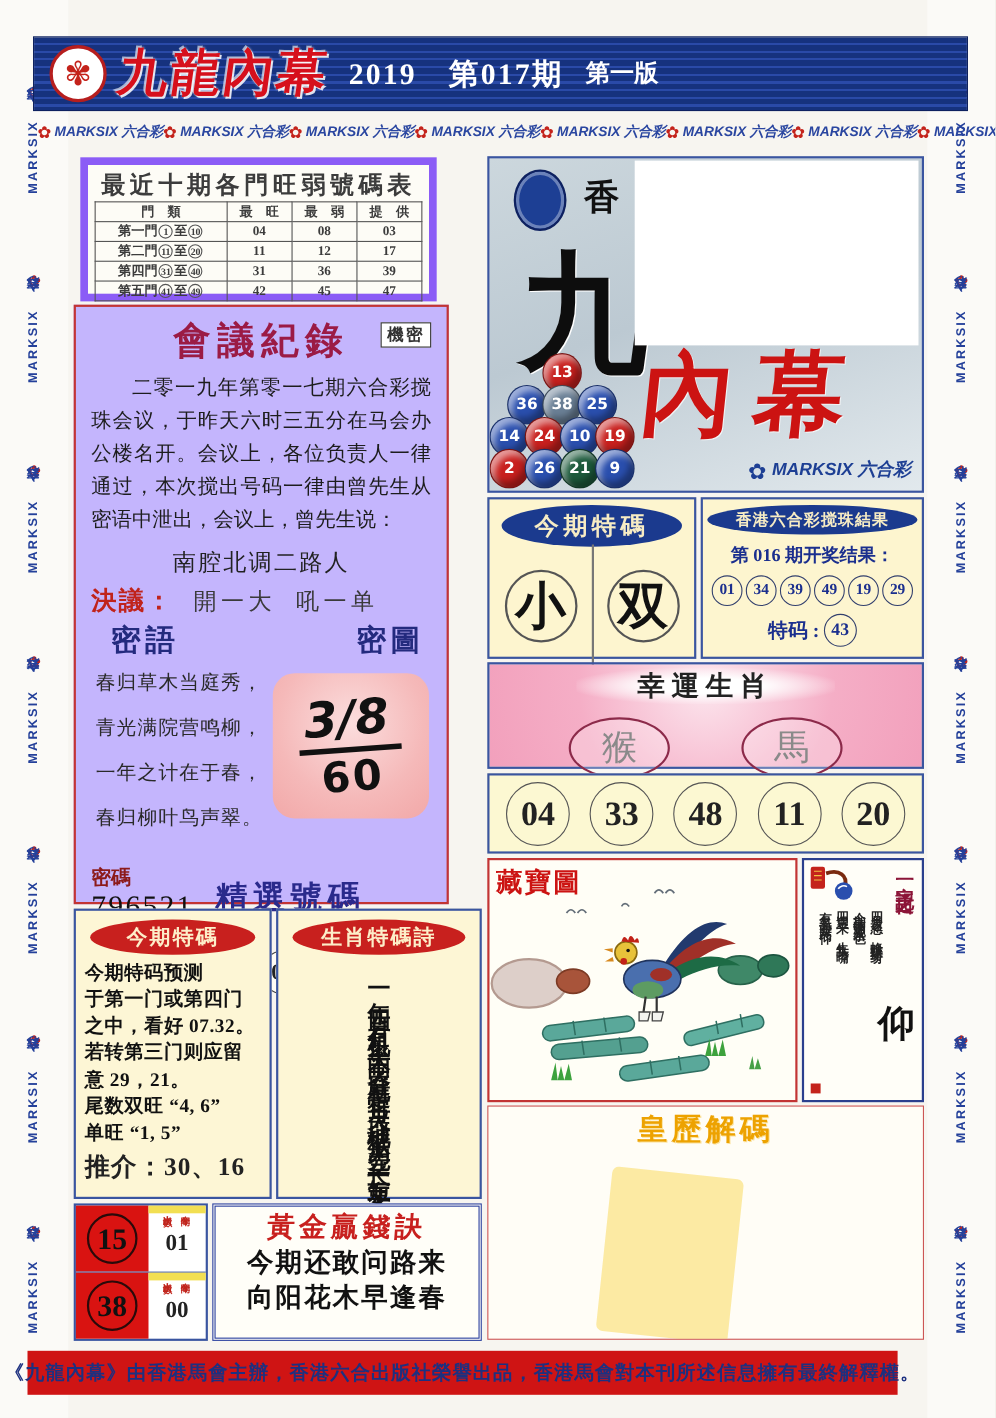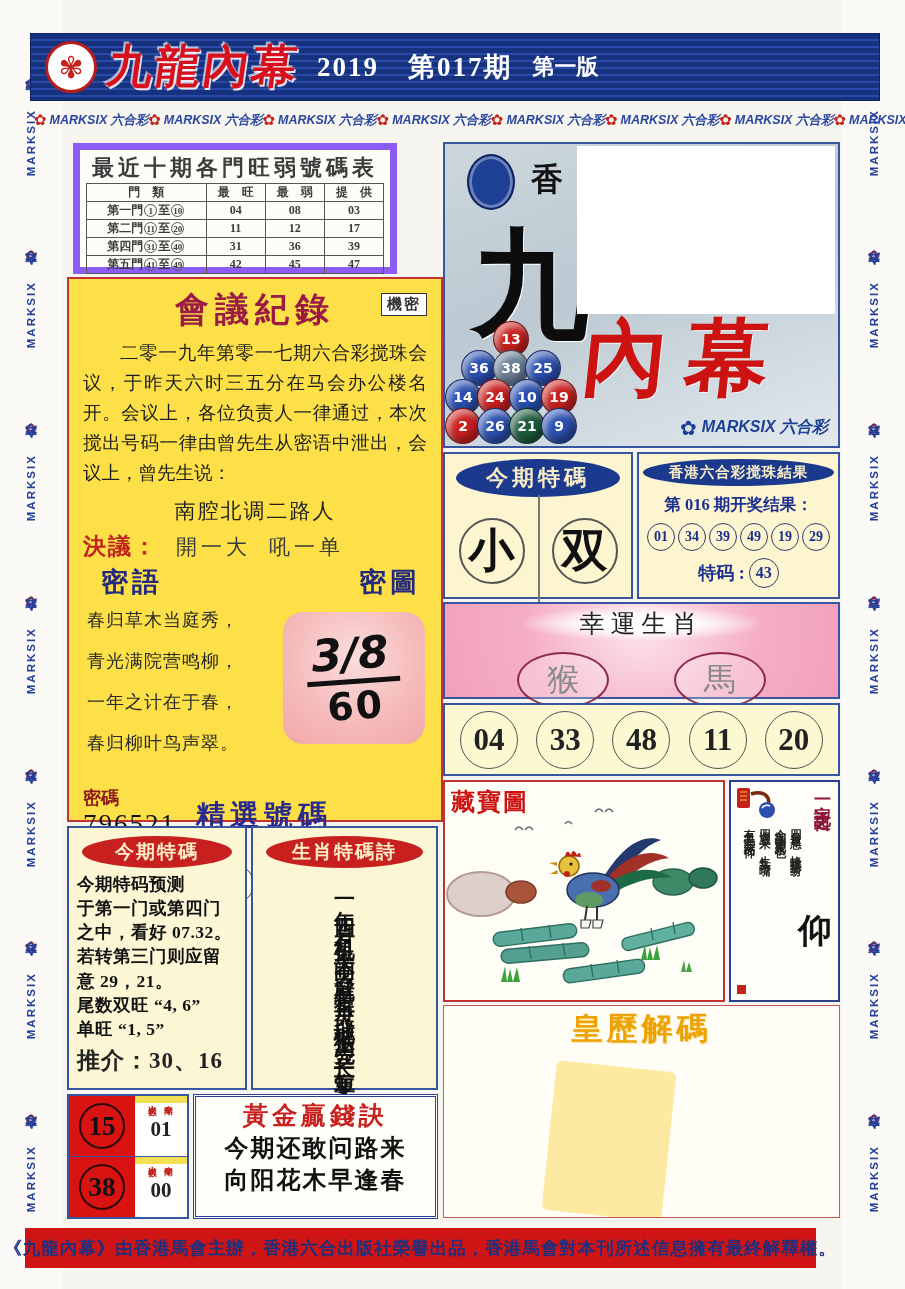--- a/index.html
+++ b/index.html
@@ -38,21 +38,21 @@
   .red-border{border:2px solid #c23434;}
   .blue-border{border:2px solid #3a55a0;}
   
   .tbl-box{left:73px;top:143px;width:324px;height:131px;background:#fdfcf6;border:7px solid #8b5cf6;padding:3px 6px;}
   .tbl-title{text-align:center;font-size:22px;font-weight:bold;letter-spacing:4px;color:#3c3c3c;}
   table.hc{width:100%;border-collapse:collapse;font-size:12px;color:#3c3c3c;}
   table.hc th,table.hc td{border:1px solid #555;text-align:center;padding:0 2px;height:17px;font-weight:bold;}
   .circ{display:inline-block;min-width:13px;height:13px;line-height:12px;border:1px solid #555;
         border-radius:50%;font-size:9px;padding:0 1px;margin:0 1px;}
   
-  .meeting{left:67px;top:277px;width:376px;height:545px;padding:8px 14px;background:#fde047;}
+  .meeting{left:67px;top:277px;width:341px;height:545px;padding:8px 14px;background:#c4b5fd;}
   .meet-head{position:relative;text-align:center;}
   .meet-title{font-size:34px;font-weight:bold;color:#9b1b45;letter-spacing:6px;}
   .meet-badge{position:absolute;right:0;top:6px;border:1.5px solid #333;font-size:15px;font-weight:bold;
               padding:1px 5px;letter-spacing:2px;color:#333;background:#fff;}
   .meet-body{font-size:18.5px;line-height:1.62;text-indent:2em;margin-top:6px;color:#1d1d1d;text-align:justify;}
   .meet-quote{text-align:center;font-size:21px;margin-top:8px;letter-spacing:2px;color:#222;}
   .meet-res{display:flex;align-items:baseline;gap:18px;margin-top:6px;}
   .res-label{color:#c0231b;font-weight:bold;font-size:23px;letter-spacing:2px;}
   .res-item{font-size:21px;color:#3a3a3a;letter-spacing:4px;}
   .secret-row{display:flex;justify-content:space-between;padding:2px 6px 0 18px;}
@@ -110,21 +110,21 @@
   .res-line{text-align:center;color:#1b2f8e;font-weight:bold;font-size:16.5px;margin-top:8px;}
   .res-nums{display:flex;justify-content:center;gap:3px;margin-top:7px;}
   .res-circle{width:28px;height:28px;border:1.5px solid #33406e;border-radius:50%;display:flex;align-items:center;
      justify-content:center;font-size:14px;font-weight:bold;color:#1b2f8e;}
   .res-special{text-align:right;color:#1b2f8e;font-weight:bold;font-size:18px;margin-top:7px;
      display:flex;align-items:center;justify-content:center;gap:4px;}
   .res-special .res-circle{width:30px;height:30px;font-size:16px;}
   
   .zodiac{left:443px;top:602px;width:397px;height:97px;border:2px solid #3a55a0;
      background:radial-gradient(circle at 50% 20%,#fce6ee 0%,#f5aec6 55%,#f2a0bc 100%);}
-  .zodiac-title{text-align:center;font-size:25px;font-weight:normal;letter-spacing:6px;color:#222;
+  .zodiac-title{text-align:center;font-size:25px;font-weight:bold;letter-spacing:6px;color:#222;
      background:radial-gradient(ellipse at center,#fff 30%,rgba(255,255,255,0) 75%);width:60%;margin:3px auto 12px;}
   .zodiac-animals{display:flex;justify-content:space-around;padding:0 40px;margin-top:2px;}
   .animal-oval{width:92px;height:56px;border:2px solid #8c2a4a;border-radius:50%;display:flex;
      align-items:center;justify-content:center;font-size:32px;color:#8a8a8a;background:rgba(255,255,255,.25);}
   
   .lucky-nums{left:443px;top:703px;width:397px;height:73px;border:2px solid #3a55a0;background:#fcf8d2;
      display:flex;justify-content:space-around;align-items:center;padding:0 6px;}
   .lucky-circle{width:58px;height:58px;border:1.5px solid #555;border-radius:50%;display:flex;align-items:center;
      justify-content:center;font-size:31px;font-weight:bold;color:#222;}
   
@@ -139,21 +139,21 @@
   .ow-poem{position:absolute;left:8px;top:38px;height:165px;writing-mode:vertical-rl;
      font-size:11.5px;font-weight:bold;color:#222;line-height:1;}
   .ow-col{margin:0 4px;letter-spacing:3px;}
   .ow-sign{position:absolute;left:5px;bottom:4px;display:flex;flex-direction:column;align-items:center;gap:2px;}
   .ow-seal{width:9px;height:9px;background:#c4231b;}
   .ow-sign-name{writing-mode:vertical-rl;font-size:8px;color:#333;font-weight:bold;}
   .ow-pipe{position:absolute;left:4px;top:4px;}
   
   .almanac{left:443px;top:1005px;width:397px;height:213px;border:1.5px solid #c55;background:#fffdf6;
      padding:2px 8px;overflow:hidden;}
-  .alm-title{text-align:center;color:#eda200;font-size:31px;font-weight:bold;letter-spacing:4px;
+  .alm-title{text-align:center;color:#eda200;font-size:27px;font-weight:bold;letter-spacing:4px;
      text-shadow:1px 1px 0 #fbe3a0;}
   .alm-body{position:relative;z-index:2;font-size:16px;font-weight:bold;line-height:1.43;text-align:justify;color:#111;}
   .alm-seal{position:absolute;left:105px;top:60px;width:120px;height:150px;background:rgba(250,216,80,.5);
      transform:rotate(6deg);z-index:1;border-radius:6px;}
   
   .sp-left{left:67px;top:826px;width:180px;height:264px;border:2px solid #3a55a0;background:#fdf6d5;padding:6px 8px;}
   .red-oval{background:#c8201e;color:#fdeec9;border-radius:50%;text-align:center;font-weight:bold;
      width:94%;margin:2px auto 4px;padding:3px 0;font-size:19px;letter-spacing:2px;}
   .spl-line{font-size:17.5px;font-weight:bold;color:#111;line-height:1.38;letter-spacing:.5px;}
   .spl-reco{font-size:23px;font-weight:bold;margin-top:4px;letter-spacing:1px;}

